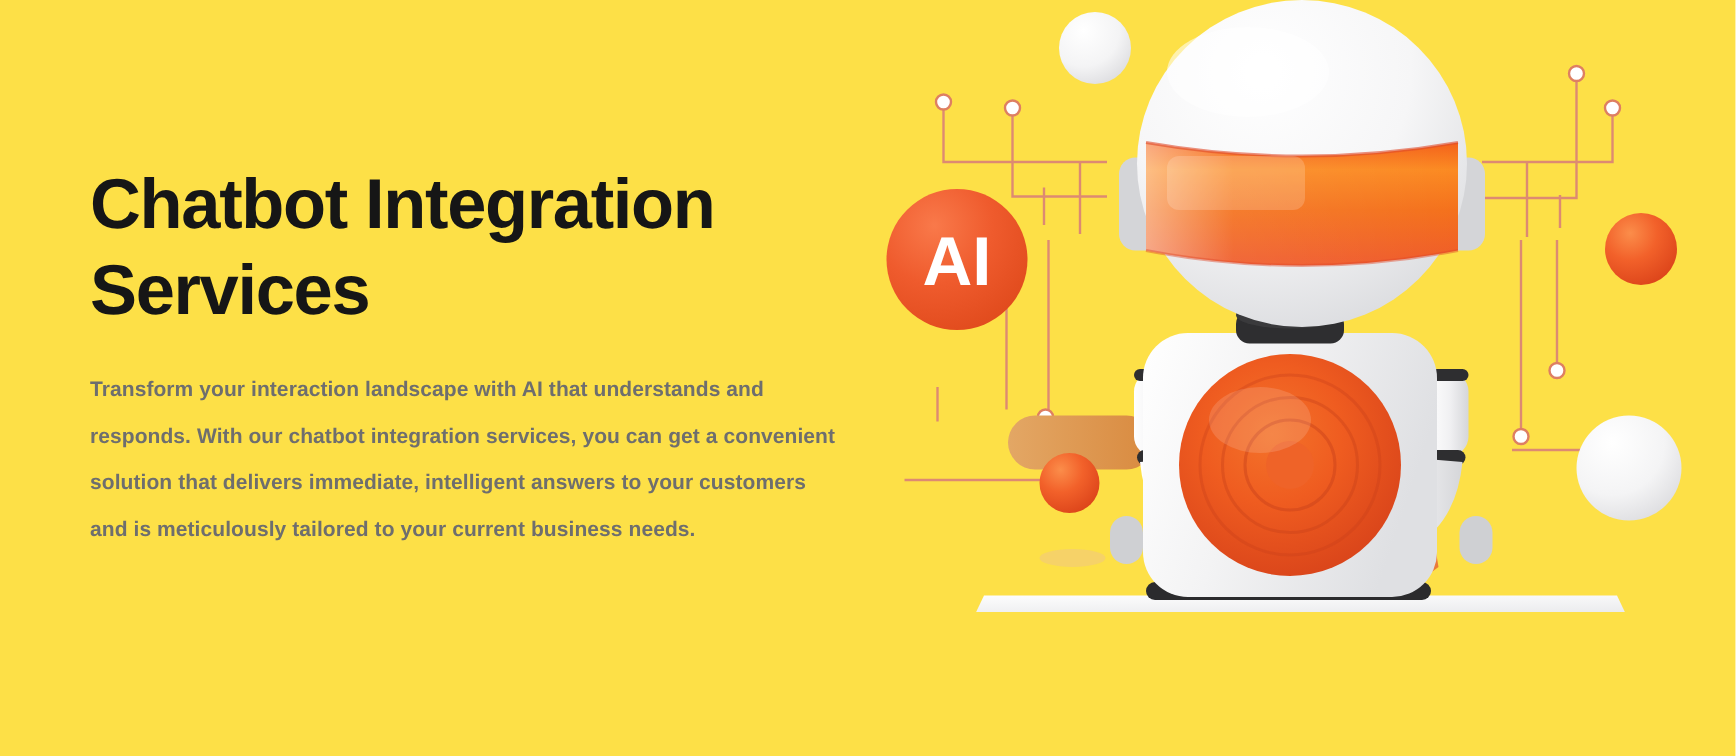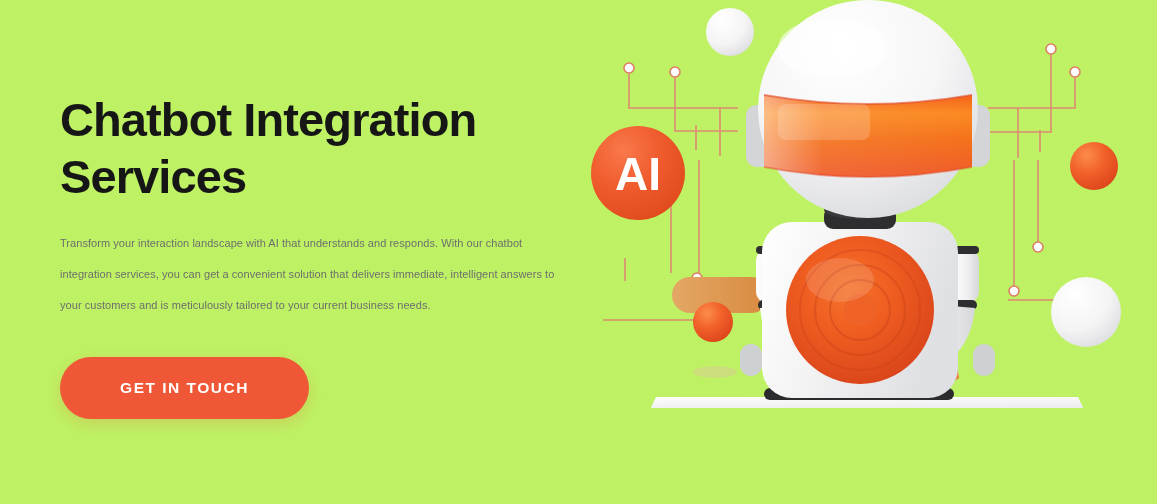--- a/index.html
+++ b/index.html
@@ -9,21 +9,21 @@
     height: 504px;
     background: #ffffff;
     font-family: "Liberation Sans", sans-serif;
     overflow: hidden;
   }
 
   .hero {
     position: relative;
     width: 1157px;
     height: 504px;
-    background: #bef264;
+    background: #fde047;
     display: flex;
     align-items: stretch;
   }
 
   
   .copy {
     position: absolute;
     left: 60px;
     top: 0;
     width: 520px;
@@ -38,24 +38,24 @@
     font-size: 47px;
     line-height: 57px;
     font-weight: 700;
     letter-spacing: -0.9px;
     color: #161616;
     max-width: 470px;
     margin-bottom: 23px;
   }
 
   .subcopy {
-    font-size: 11px;
+    font-size: 14px;
     line-height: 31px;
     color: #6e6e6e;
-    font-weight: 400;
+    font-weight: 700;
     max-width: 500px;
     margin-bottom: 36px;
     letter-spacing: 0.05px;
   }
 
   .cta {
     display: inline-flex;
     align-items: center;
     justify-content: center;
     width: 249px;
@@ -86,21 +86,20 @@
 </head>
 <body>
 
 <div class="hero">
 
   <div class="copy">
     <h1 class="headline">Chatbot Integration Services</h1>
 
     <p class="subcopy">Transform your interaction landscape with AI that understands and responds. With our chatbot integration services, you can get a convenient solution that delivers immediate, intelligent answers to your customers and is meticulously tailored to your current business needs.</p>
 
-    <button class="cta">GET IN TOUCH</button>
   </div>
 
   <div class="illustration">
     <svg width="579" height="504" viewBox="0 0 579 504" xmlns="http://www.w3.org/2000/svg">
       <defs>
 
         <radialGradient id="gHead" cx="38%" cy="22%" r="82%">
           <stop offset="0%" stop-color="#ffffff"></stop>
           <stop offset="55%" stop-color="#f6f6f7"></stop>
           <stop offset="100%" stop-color="#dcdde0"></stop>

